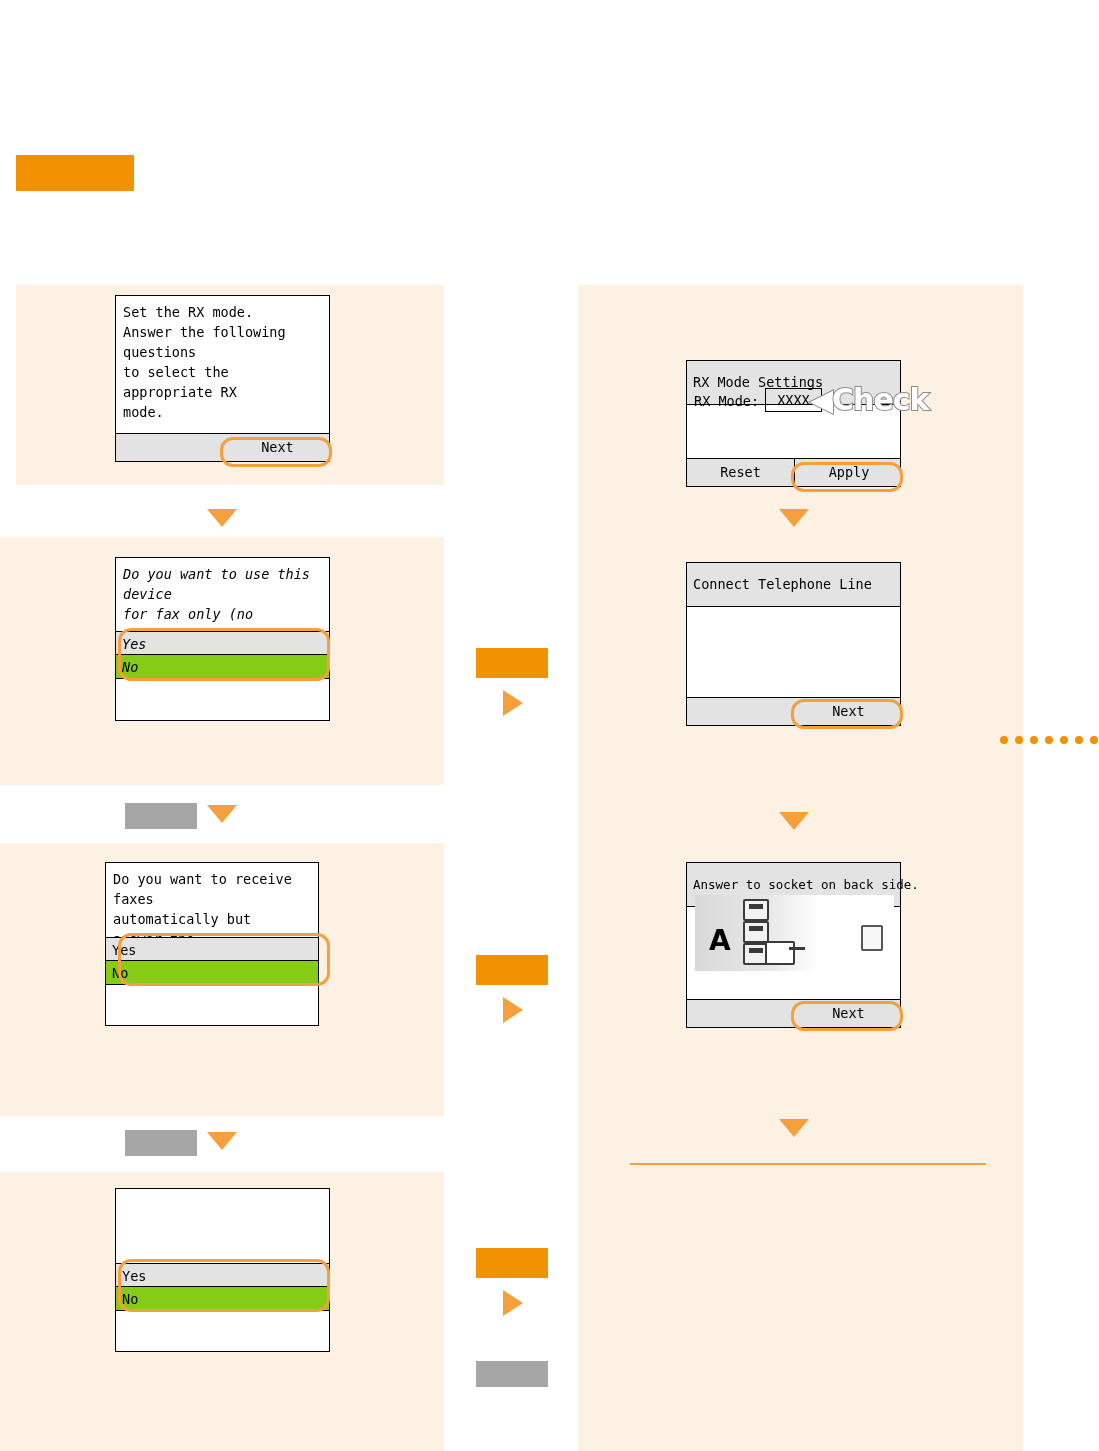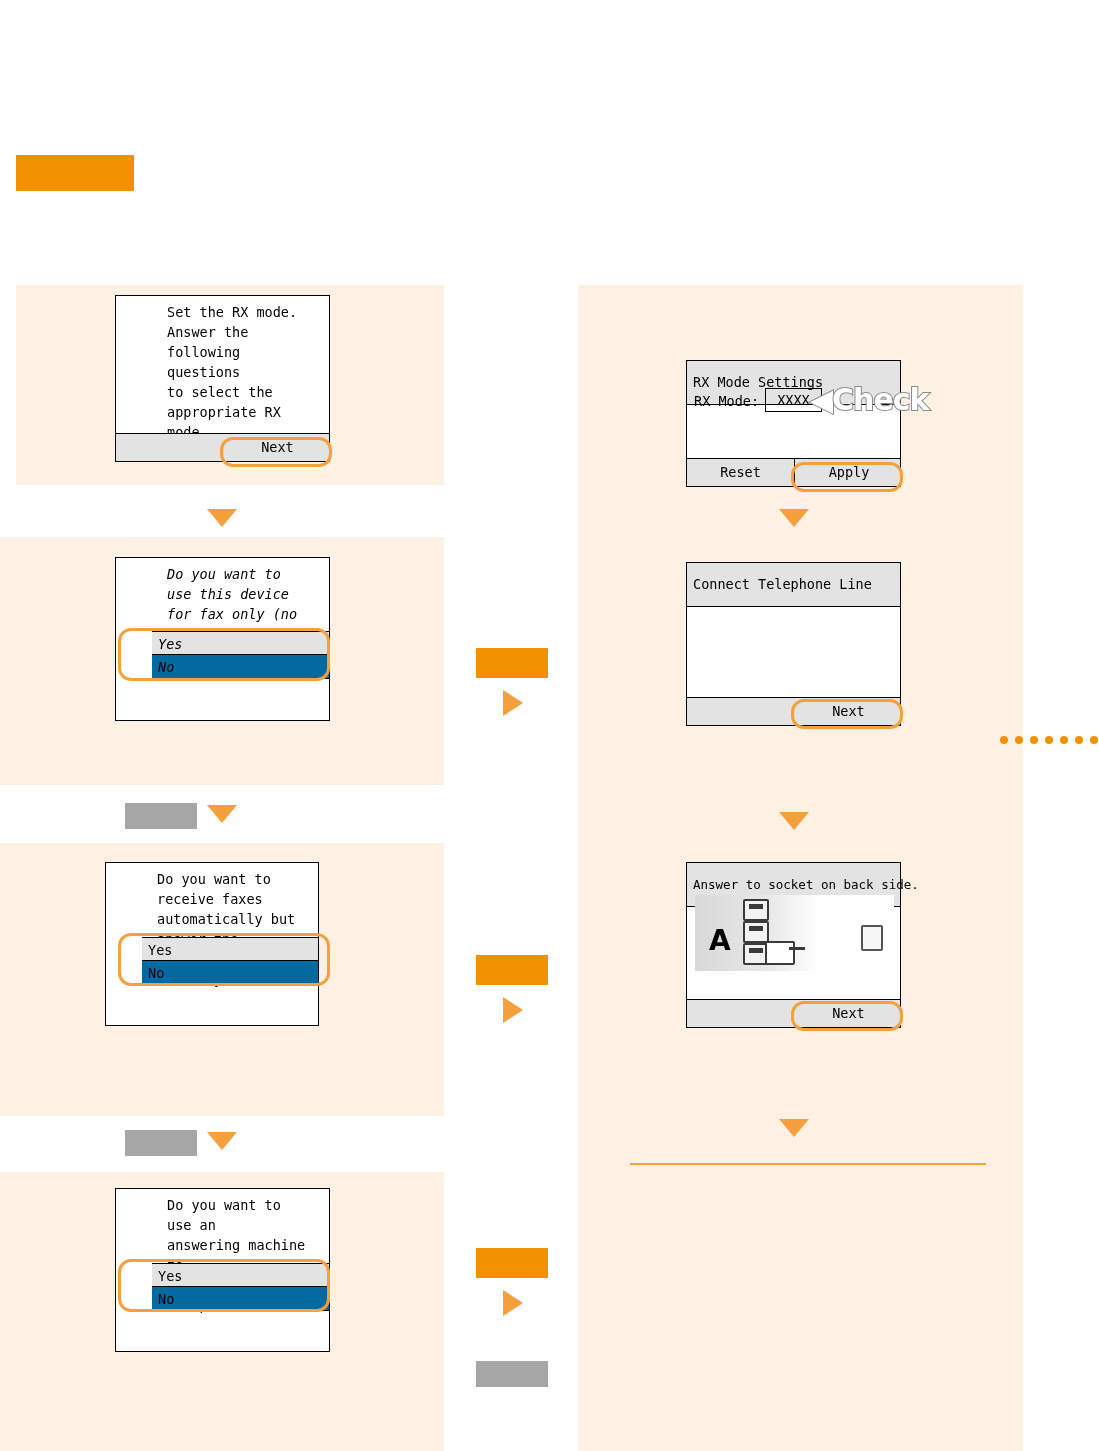--- a/index.html
+++ b/index.html
@@ -36,21 +36,20 @@
     border-bottom:1px solid #000;
     background:#e3e3e3;
     padding:12px 6px;
     font-size:13.5px;
     line-height:19px;
     white-space:nowrap;
   }
   .lcd-body{
     padding:6px 16px 0 7px;
     white-space:pre-wrap;
-    margin-left:44px;
   }
   .lcd-bottom{
     position:absolute;left:0;right:0;bottom:0;
     border-top:1px solid #000;
     height:27px;
     background:#e3e3e3;
   }
   .softkey{
     position:absolute;
     top:0;height:27px;line-height:27px;
@@ -68,25 +67,24 @@
 
   
   .listrow{
     border-top:1px solid #000;
     border-bottom:1px solid #000;
     height:24px;line-height:24px;
     padding-left:6px;
     font-size:13.5px;
     background:#e3e3e3;
     box-sizing:border-box;
-    margin-left:36px;
   }
   .listrow.second{
     border-top:none;
-    background:#0369a1;
+    background:#84cc16;
   }
 
   
   .tri-down{
     width:0;height:0;
     border-left:15px solid transparent;
     border-right:15px solid transparent;
     border-top:18px solid #f5a03c;
   }
   .tri-right{
@@ -201,23 +199,20 @@
     <div class="listrow">Yes</div>
     <div class="listrow second">No</div>
   </div>
 </div>
 <div class="abs hl-round" style="left:118px;top:933px;width:212px;height:53px;"></div>
 
 <div class="abs gray-chip" style="left:125px;top:1130px;"></div>
 <div class="abs tri-down" style="left:207px;top:1132px;"></div>
 
 <div class="abs lcd" style="left:115px;top:1188px;width:215px;height:164px;">
-  <div class="lcd-body">Do you want to use an
-answering machine to
-answer the telephone?</div>
   <div class="abs" style="left:0;right:0;top:74px;">
     <div class="listrow">Yes</div>
     <div class="listrow second">No</div>
   </div>
 </div>
 <div class="abs hl-round" style="left:118px;top:1259px;width:212px;height:53px;"></div>
 
 <div class="abs orange-chip" style="left:476px;top:648px;"></div>
 <div class="abs tri-right" style="left:503px;top:690px;"></div>
 

